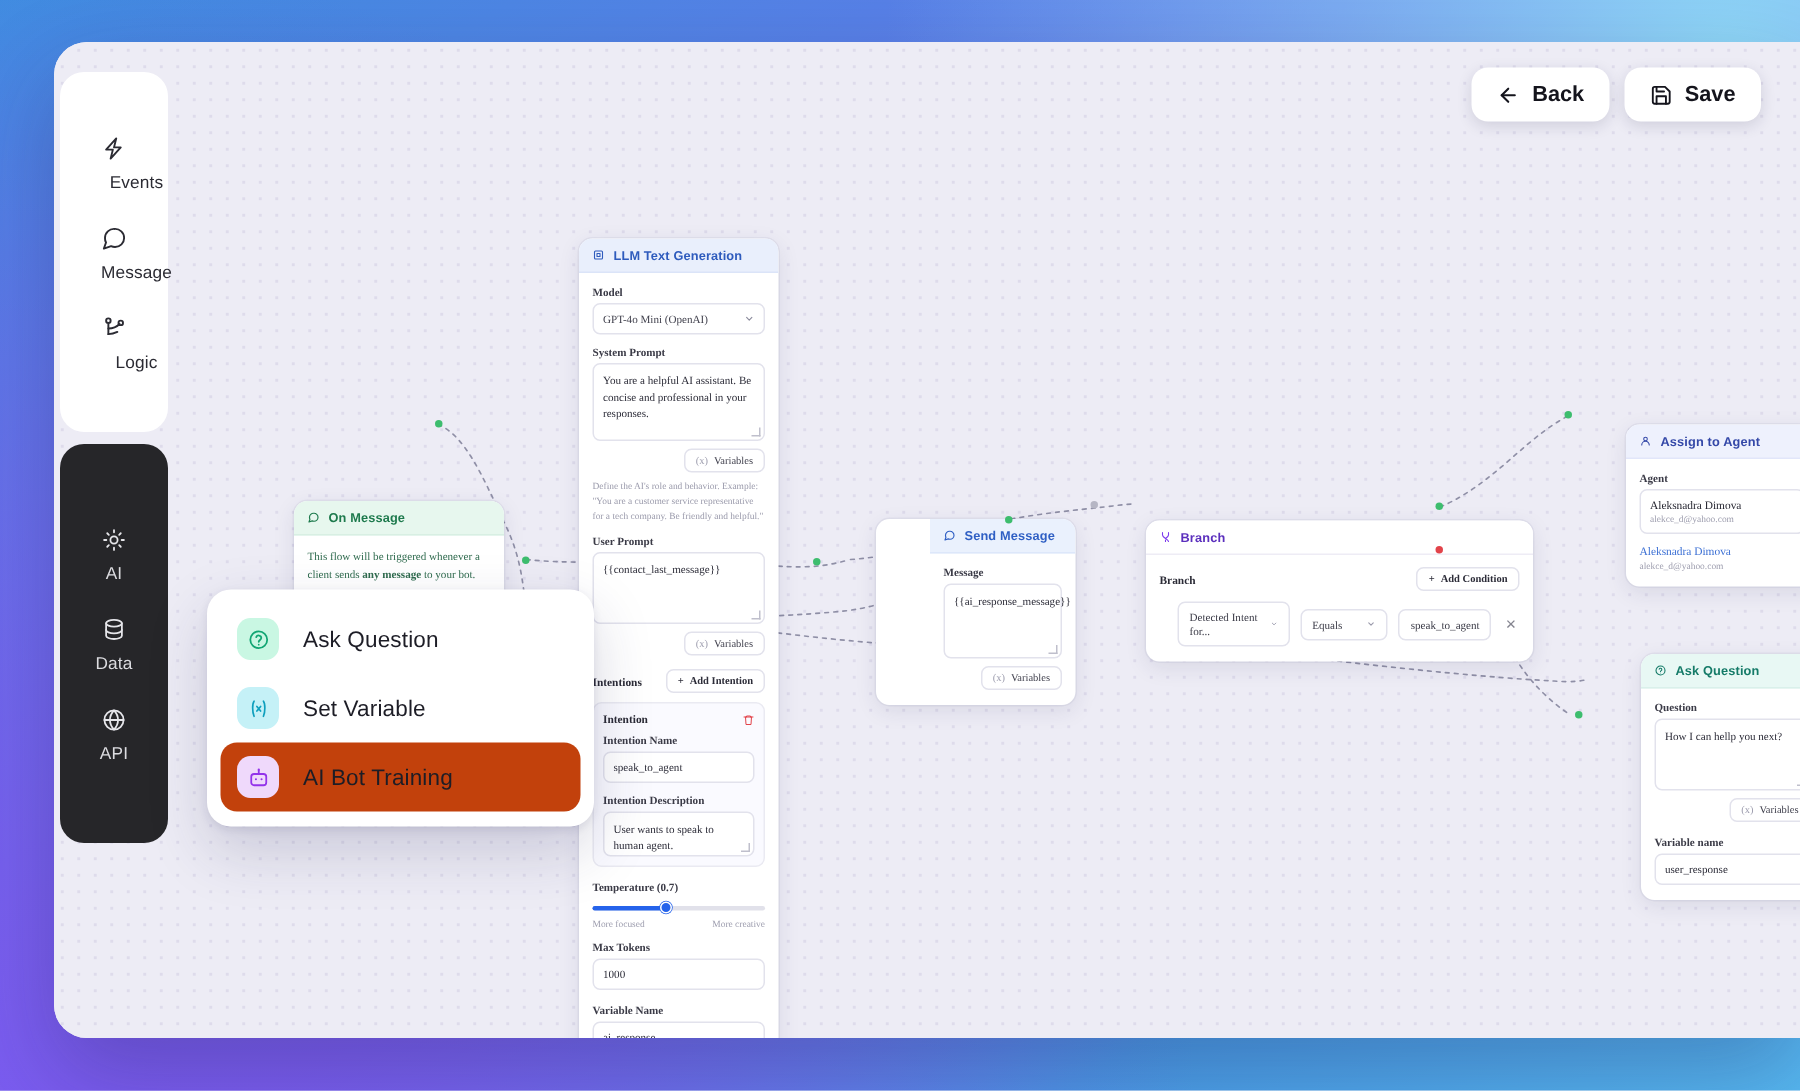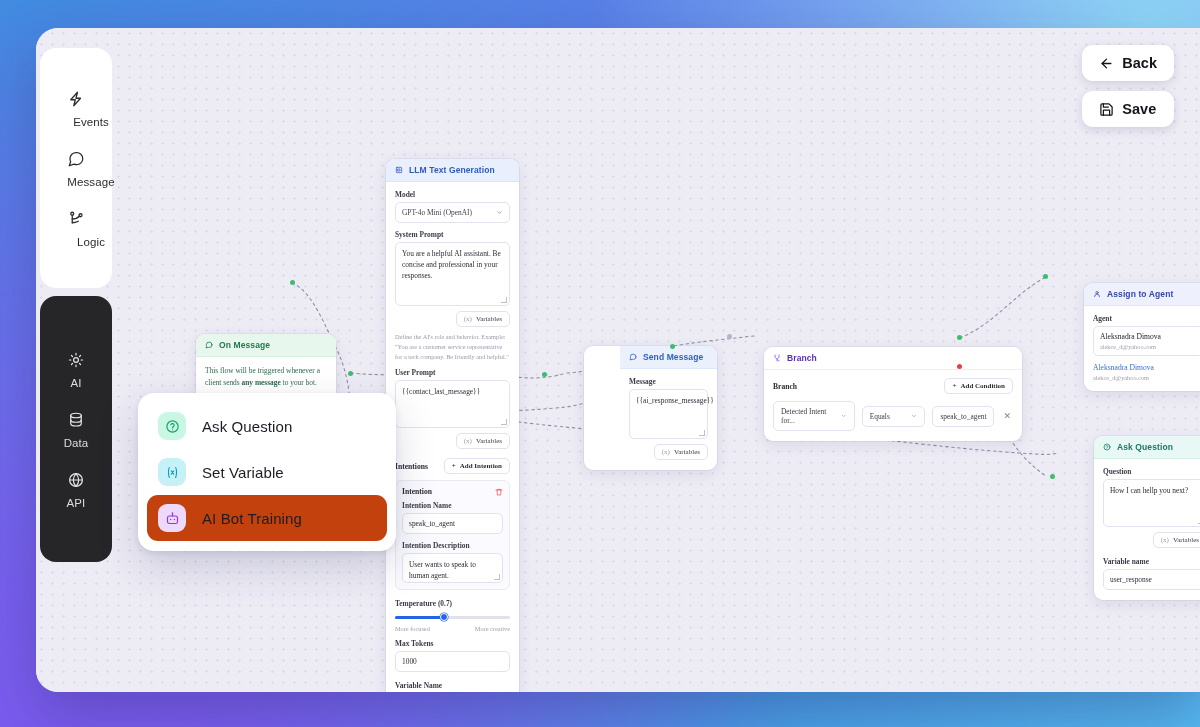--- a/index.html
+++ b/index.html
@@ -70,21 +70,21 @@
   .flyout-ic {
     width: 28px; height: 28px; border-radius: 9px;
     display: flex; align-items: center; justify-content: center; flex: 0 0 28px;
   }
   .ic-green { background: #c9f7e3; }
   .ic-cyan  { background: #c5f1f7; }
   .ic-purp  { background: #efd9fb; }
   .flyout-lb { font-size: 15px; color: #1d1d26; font-weight: 500; letter-spacing: .1px; }
 
   
-  .topbar { position: absolute; right: 26px; top: 17px; display: flex; gap: 10px; z-index: 70; flex-direction: column; }
+  .topbar { position: absolute; right: 26px; top: 17px; display: flex; gap: 10px; z-index: 70; }
   .tbtn {
     display: flex; align-items: center; gap: 8px;
     background: #fff; border: none; border-radius: 11px;
     padding: 10px 17px; font-size: 14.5px; font-weight: 700; color: #14141c;
     font-family: "Liberation Sans", sans-serif; cursor: pointer;
     box-shadow: 0 3px 10px rgba(30,30,70,.14);
   }
 
   
   .node {
@@ -155,21 +155,21 @@
   .slider-legend { display: flex; justify-content: space-between; font-size: 6.3px; color: #9d9dae; }
 
   
   #node-onmsg   { left: 160px; top: 258px; width: 140px; margin-top: 48px; }
   #node-send    { left: 548px; top: 318px; width: 133px; padding-left: 36px; }
   #node-branch  { left: 728px; top: 319px; width: 258px; }
   #node-assign  { left: 1048px; top: 255px; width: 128px; border-radius: 9px 0 0 9px; }
   #node-ask     { left: 1058px; top: 408px; width: 122px; border-radius: 9px 0 0 9px; }
   .onmsg-txt { font-size: 7.4px; color: #2f6b4e; line-height: 1.65; }
   .onmsg-sub { font-size: 6.5px; color: #9c9caf; line-height: 1.6; margin-top: 5px; }
-  .branch-row { display: flex; align-items: center; gap: 7px; margin-top: 7px; }
+  .branch-row { display: flex; align-items: center; gap: 7px; margin-top: 7px; margin-left: 12px; }
   .bsel {
     border: 1px solid #e2e2ec; border-radius: 5px; background: #fff;
     padding: 5px 7px; font-size: 7.4px; color: #3b3b47;
     display: flex; align-items: center; justify-content: space-between; gap: 6px;
   }
   .b1 { width: 82px; } .b2 { width: 64px; text-align: center; } .b3 { flex: 1; }
   .xbtn { font-size: 9px; color: #84848f; cursor: pointer; padding: 0 2px; }
   .agent-pick { border: 1px solid #e2e2ec; border-radius: 5px; padding: 5px 6px; }
   .agent-n { font-size: 7.6px; color: #24242f; }
   .agent-e { font-size: 6.3px; color: #9d9dae; margin-top: 2px; }
@@ -343,21 +343,21 @@
     <div class="node-bd">
       <div class="fl">Model</div>
       <div class="fi sel">
         <span class="cv">GPT-4o Mini (OpenAI)</span>
         <svg width="7" height="7" viewBox="0 0 24 24" fill="none" stroke="#8a8a9b" stroke-width="2.6" stroke-linecap="round" stroke-linejoin="round">
             <polyline points="6,9 12,15 18,9"></polyline>
           </svg>
       </div>
 
       <div class="fl mt7">System Prompt</div>
-      <div class="fta" style="height:64px">You are a helpful AI assistant. Be concise and professional in your responses.</div>
+      <div class="fta" style="height:52px">You are a helpful AI assistant. Be concise and professional in your responses.</div>
       <div class="varrow">
           <div class="varbtn">
         <span class="muted">(x)</span>
         <span>Variables</span>
       </div>
         </div>
       <div class="help">Define the AI's role and behavior. Example: "You are a customer service representative for a tech company. Be friendly and helpful."</div>
 
       <div class="fl mt7">User Prompt</div>
       <div class="fta" style="height:48px">{{contact_last_message}}</div>

